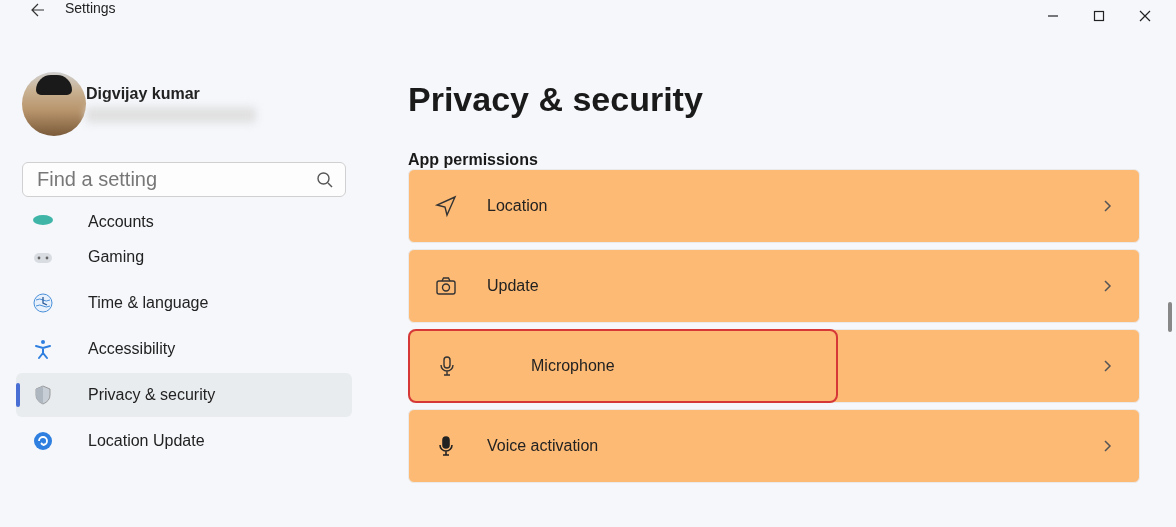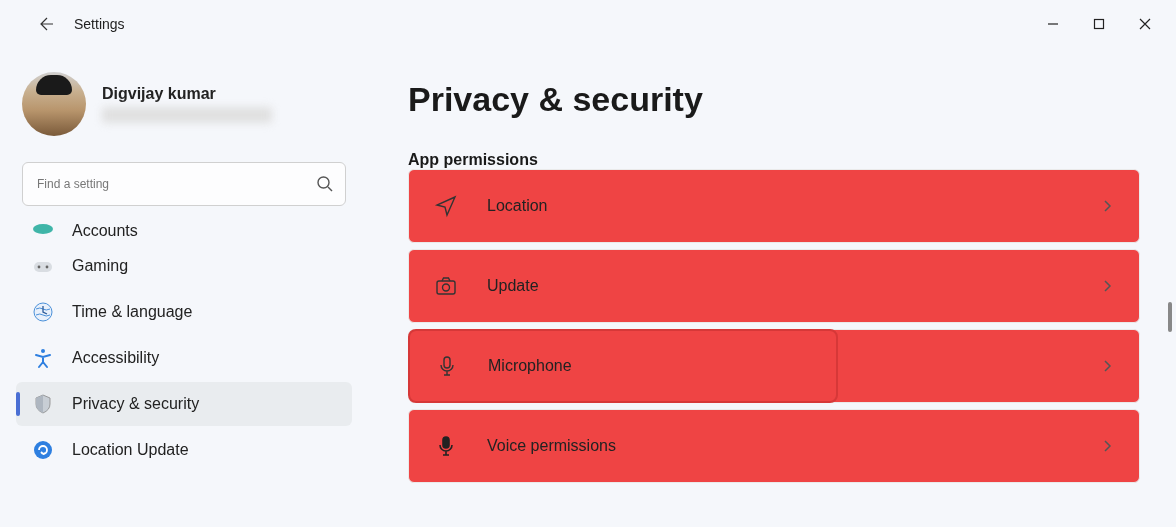--- a/index.html
+++ b/index.html
@@ -6,23 +6,23 @@
     body {
       font-family: 'Segoe UI', -apple-system, sans-serif;
       background: #f5f7fb;
       width: 1176px;
       height: 527px;
       overflow: hidden;
       color: #1a1a1a;
     }
     .titlebar {
       display: flex;
-      align-items: center;
+      align-items: flex-start;
       height: 48px;
-      padding: 0 8px 0 36px;
+      padding: 0 8px 0 27px;
     }
     .back-arrow {
       width: 20px;
       height: 20px;
       cursor: pointer;
     }
     .app-title {
       margin-left: 18px;
       font-size: 14px;
       font-weight: 400;
@@ -49,21 +49,20 @@
       width: 368px;
       padding: 24px 22px 0 22px;
       display: flex;
       flex-direction: column;
       position: relative;
     }
     .profile {
       display: flex;
       align-items: center;
       margin-bottom: 26px;
-      gap: 16px;
     }
     .avatar {
       width: 64px;
       height: 64px;
       border-radius: 50%;
       background: linear-gradient(180deg, #d0d0d0 0%, #c8b090 30%, #b8956c 60%, #7a5a3a 100%);
       position: relative;
       overflow: hidden;
     }
     .avatar::before {
@@ -88,26 +87,26 @@
       filter: blur(4px);
       background: #e0e0e0;
       border-radius: 3px;
     }
     .search-wrap {
       position: relative;
       margin-bottom: 12px;
     }
     .search-input {
       width: 100%;
-      height: 44px;
+      height: 35px;
       border: 1px solid #d0d0d0;
       border-radius: 6px;
       background: #fdfdfe;
       padding: 0 44px 0 14px;
-      font-size: 12px;
+      font-size: 20px;
       color: #333;
       outline: none;
     }
     .search-input::placeholder { color: #777; }
     .search-icon {
       position: absolute;
       right: 12px;
       top: 50%;
       transform: translateY(-50%);
       width: 18px;
@@ -121,21 +120,21 @@
       margin-left: -6px;
       margin-right: -6px;
     }
     .nav-item {
       display: flex;
       align-items: center;
       height: 44px;
       padding: 0 16px;
       border-radius: 6px;
       cursor: pointer;
-      gap: 18px;
+      gap: 34px;
       font-size: 16px;
       color: #222;
       margin: 2px 0;
       position: relative;
     }
     .nav-item.truncated-top {
       height: 22px;
       align-items: flex-end;
       padding-bottom: 2px;
     }
@@ -178,30 +177,31 @@
     }
     .card-list {
       display: flex;
       flex-direction: column;
       gap: 6px;
     }
     .card {
       display: flex;
       align-items: center;
       height: 74px;
-      background: #ef4444;
+      background: #fdba74;
       border: 1px solid #eaeaea;
       border-radius: 6px;
       padding: 0 24px 0 24px;
       cursor: pointer;
     }
     .card.highlight {
       border: 2.5px solid #d63838;
       border-radius: 8px;
       width: 430px;
+      gap: 43px;
     }
     .card-icon {
       width: 26px;
       height: 26px;
       display: flex;
       align-items: center;
       justify-content: center;
     }
     .card-label {
       margin-left: 28px;
@@ -395,21 +395,21 @@
         </div>
       </div>
 
       <div class="card">
         <span class="card-icon">
           <svg width="24" height="24" viewBox="0 0 24 24" fill="none" stroke="#222" stroke-width="1.6">
             <rect x="9" y="3" width="6" height="11" rx="3" fill="#222"></rect>
             <path d="M6 11 A6 6 0 0 0 18 11 M12 17 L12 21 M9 21 L15 21"></path>
           </svg>
         </span>
-        <span class="card-label">Voice permissions</span>
+        <span class="card-label">Voice activation</span>
         <span class="card-chevron">
           <svg viewBox="0 0 16 16" fill="none" stroke="#555" stroke-width="1.5">
               <path d="M6 3 L11 8 L6 13"></path>
             </svg>
         </span>
       </div>
     </div>
 
     <div class="main-scrollbar"></div>
   </div>

